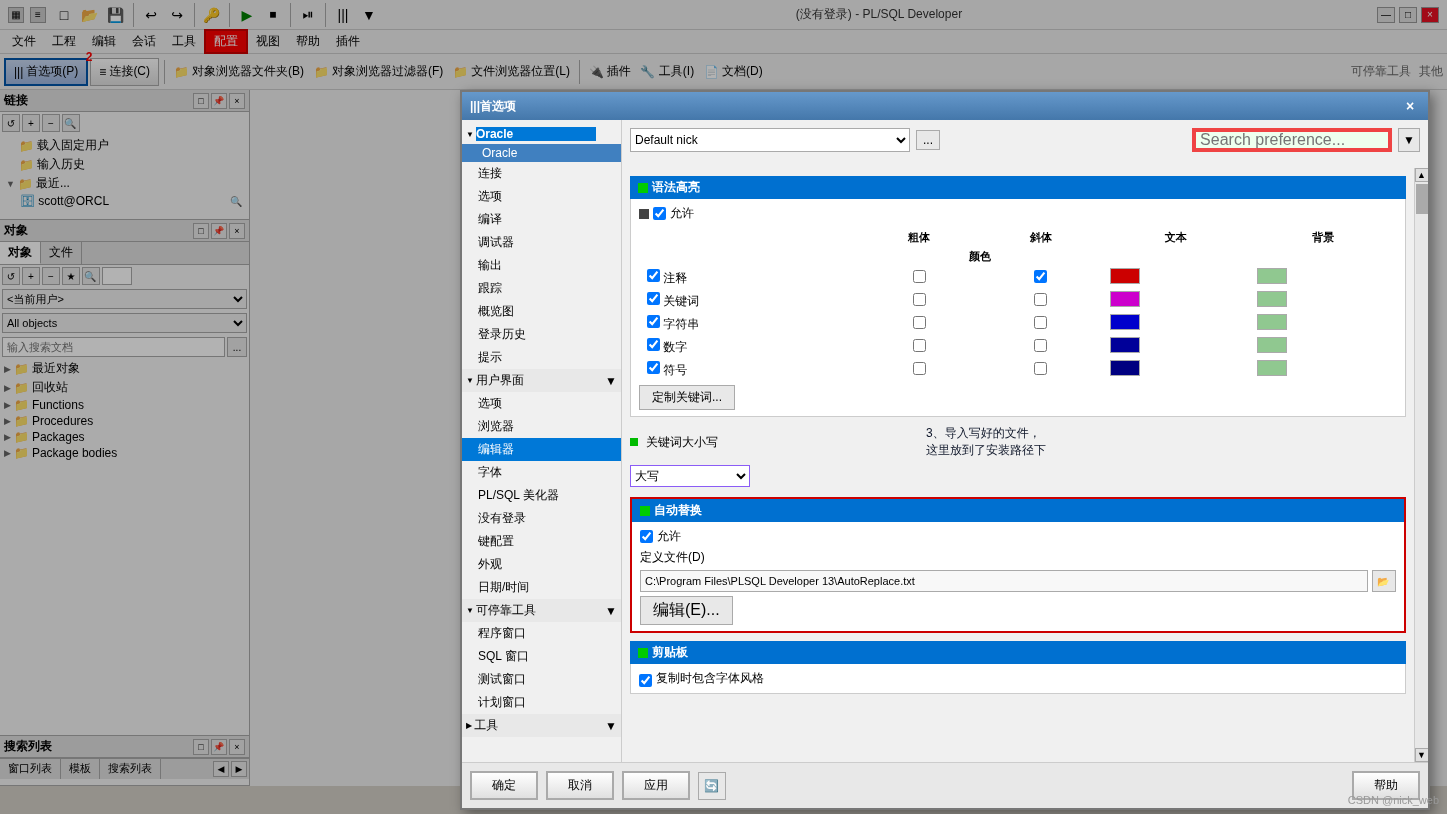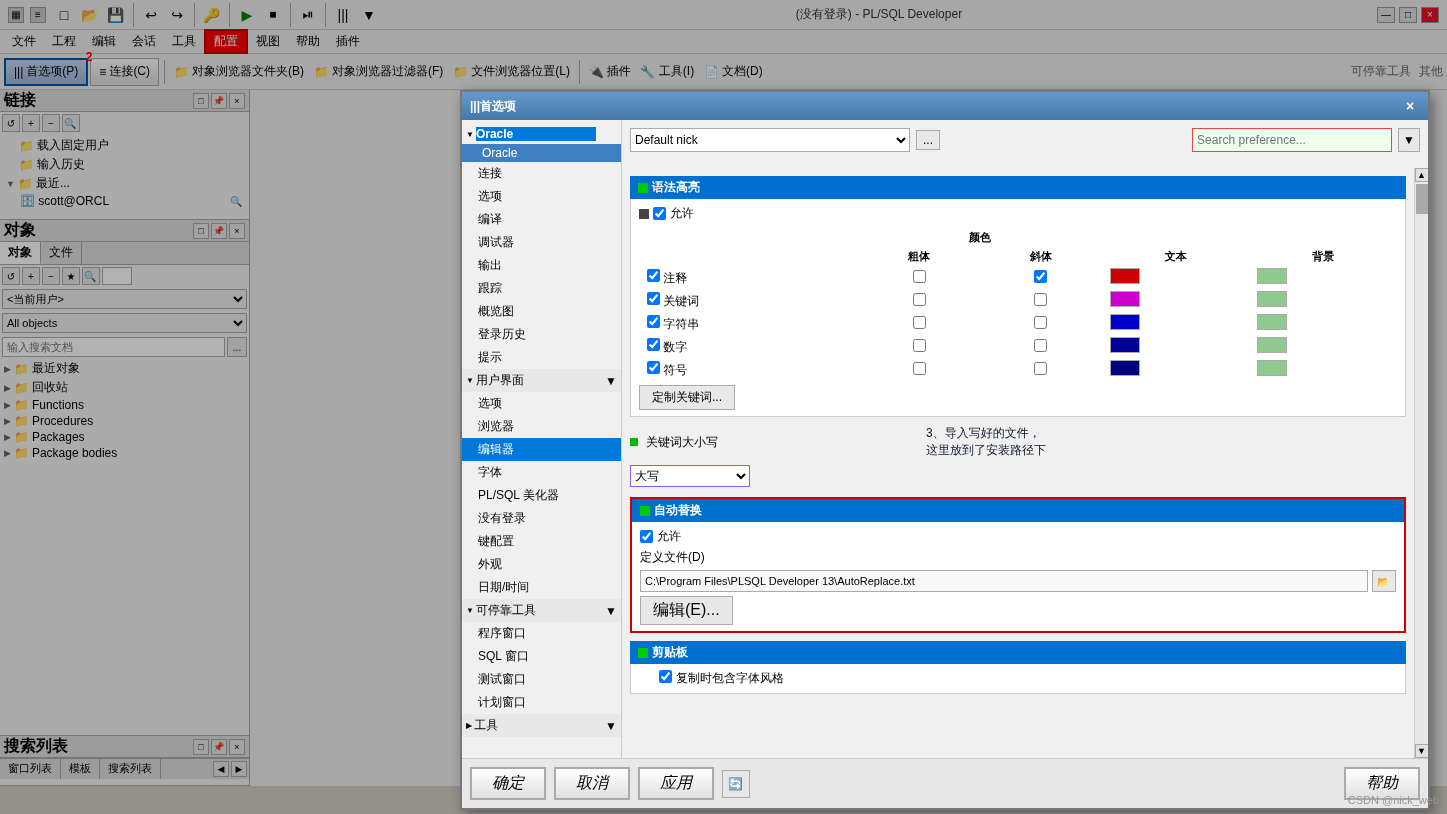--- a/index.html
+++ b/index.html
@@ -28,21 +28,21 @@
 
     
     .main-area { display: flex; height: calc(814px - 30px - 24px - 36px - 28px); }
 
     
     .left-panel { width: 250px; display: flex; flex-direction: column; border-right: 1px solid #aaa; background: #f5f5f5; }
 
     
     .panel { border-bottom: 1px solid #aaa; }
     .panel-header { background: #e0e0e0; height: 22px; display: flex; align-items: center; justify-content: space-between; padding: 0 4px; border-bottom: 1px solid #aaa; }
-    .panel-title { font-size: 16px; font-weight: bold; }
+    .panel-title { font-size: 12px; font-weight: bold; }
     .panel-controls { display: flex; gap: 2px; }
     .panel-ctrl-btn { width: 16px; height: 16px; border: 1px solid #aaa; background: #e8e8e8; display: flex; align-items: center; justify-content: center; font-size: 9px; cursor: pointer; }
     .panel-content { padding: 2px; min-height: 80px; }
     .panel-toolbar { display: flex; gap: 2px; padding: 2px; }
     .small-btn { width: 18px; height: 18px; border: 1px solid #aaa; background: #e8e8e8; display: flex; align-items: center; justify-content: center; font-size: 10px; cursor: pointer; }
 
     
     .tree-item { display: flex; align-items: center; gap: 3px; padding: 1px 4px; cursor: pointer; }
     .tree-indent { margin-left: 14px; }
     .folder-icon { color: #f0a000; }
@@ -70,37 +70,37 @@
 
     
     .modal-overlay { position: absolute; top: 0; left: 0; right: 0; bottom: 0; background: rgba(0,0,0,0.3); z-index: 100; }
 
     
     .dialog { position: absolute; top: 90px; left: 460px; width: 970px; height: 720px; background: #f0f0f0; border: 2px solid #777; box-shadow: 4px 4px 12px rgba(0,0,0,0.4); z-index: 101; display: flex; flex-direction: column; }
     .dialog-title { background: linear-gradient(to bottom, #6699cc, #4477aa); height: 28px; display: flex; align-items: center; padding: 0 8px; color: white; font-size: 13px; font-weight: bold; }
     .dialog-close { margin-left: auto; cursor: pointer; color: white; font-size: 14px; width: 20px; height: 20px; display: flex; align-items: center; justify-content: center; }
     .dialog-body { display: flex; flex: 1; overflow: hidden; }
     .dialog-footer { display: flex; align-items: center; padding: 8px; gap: 8px; background: #e8e8e8; border-top: 1px solid #ccc; }
-    .dialog-btn { padding: 4px 20px; border: 2px solid #aaa; background: linear-gradient(to bottom, #fff, #e0e0e0); cursor: pointer; font-size: 16px; font-style: italic; }
+    .dialog-btn { padding: 4px 20px; border: 2px solid #aaa; background: linear-gradient(to bottom, #fff, #e0e0e0); cursor: pointer; font-size: 12px; }
     .dialog-btn-icon { width: 28px; height: 28px; border: 1px solid #aaa; background: #e8e8e8; cursor: pointer; display: flex; align-items: center; justify-content: center; }
 
     
     .dlg-left { width: 160px; border-right: 1px solid #ccc; overflow-y: auto; padding: 4px 0; }
     .dlg-tree-item { padding: 3px 8px; cursor: pointer; font-size: 12px; display: flex; align-items: center; gap: 4px; }
     .dlg-tree-item.selected { background: #0078d7; color: white; }
     .dlg-tree-group { padding: 3px 4px; cursor: pointer; font-size: 12px; display: flex; align-items: center; gap: 2px; position: relative; }
     .dlg-tree-child { padding-left: 16px; }
     .dlg-arrow { font-size: 8px; }
 
     
     .dlg-right { flex: 1; display: flex; flex-direction: column; padding: 8px; overflow-y: auto; }
     .dlg-top-bar { display: flex; align-items: center; gap: 6px; margin-bottom: 8px; }
     .nick-select { height: 24px; width: 280px; border: 1px solid #aaa; font-size: 12px; background: white; }
     .more-btn { padding: 2px 6px; border: 1px solid #aaa; background: #e8e8e8; cursor: pointer; }
-    .search-pref { height: 24px; width: 200px; border: 1px solid #ef4444; padding: 2px 4px; font-size: 12px; background: #eeffee; }
+    .search-pref { height: 24px; width: 200px; border: 4px solid #ef4444; padding: 2px 4px; font-size: 16px; background: #eeffee; }
     .search-arrow { height: 24px; border: 1px solid #aaa; background: #e8e8e8; cursor: pointer; padding: 0 4px; }
 
     
     .pref-section { margin-bottom: 8px; }
     .section-header { background: #0070d0; color: white; padding: 3px 8px; font-size: 12px; font-weight: bold; display: flex; align-items: center; gap: 4px; }
     .section-dot { width: 10px; height: 10px; background: #00cc00; display: inline-block; }
     .section-content { padding: 6px 8px; background: white; border: 1px solid #ccc; border-top: none; }
 
     
     .syntax-table { width: 100%; border-collapse: collapse; }
@@ -456,28 +456,28 @@
             <div class="section-content">
               <div style="display:flex;align-items:center;gap:4px;margin-bottom:6px;">
                 <div style="width:10px;height:10px;background:#444;"></div>
                 <input type="checkbox" checked="" style="">
                 <span>允许</span>
               </div>
               <table class="syntax-table">
                 <thead>
                   <tr>
                     <th></th>
-                    <th colspan="2" style="text-align:center;">颜色</th>
-                  </tr>
-                  <tr>
-                    <th></th>
                     <th>粗体</th>
                     <th>斜体</th>
                     <th>文本</th>
                     <th>背景</th>
+                  </tr>
+                  <tr>
+                    <th></th>
+                    <th colspan="2" style="text-align:center;">颜色</th>
                   </tr>
                 </thead>
                 <tbody>
                   <tr>
                     <td><input type="checkbox" checked="" style=""> <span>注释</span></td>
                     <td class="checkbox-cell"><input type="checkbox" style=""></td>
                     <td class="checkbox-cell"><input type="checkbox" checked="" style=""></td>
                     <td><span class="color-box color-box-red"></span></td>
                     <td><span class="color-box color-box-green"></span></td>
                   </tr>
@@ -553,21 +553,21 @@
               <button class="edit-btn">编辑(E)...</button>
             </div>
           </div>
 
           <div class="clipboard-section">
             <div class="section-header">
               <span class="section-dot"></span>
               <span>剪贴板</span>
             </div>
             <div class="section-content">
-              <div style="display:flex;align-items:flex-start;gap:4px;margin-left:20px;">
+              <div style="display:flex;align-items:flex-end;gap:4px;">
                 <input type="checkbox" checked="" style="">
                 <span>复制时包含字体风格</span>
               </div>
             </div>
           </div>
 
         </div>
 
         <div class="right-scrollbar">
           <div class="scrollbar-arrow">▲</div>

